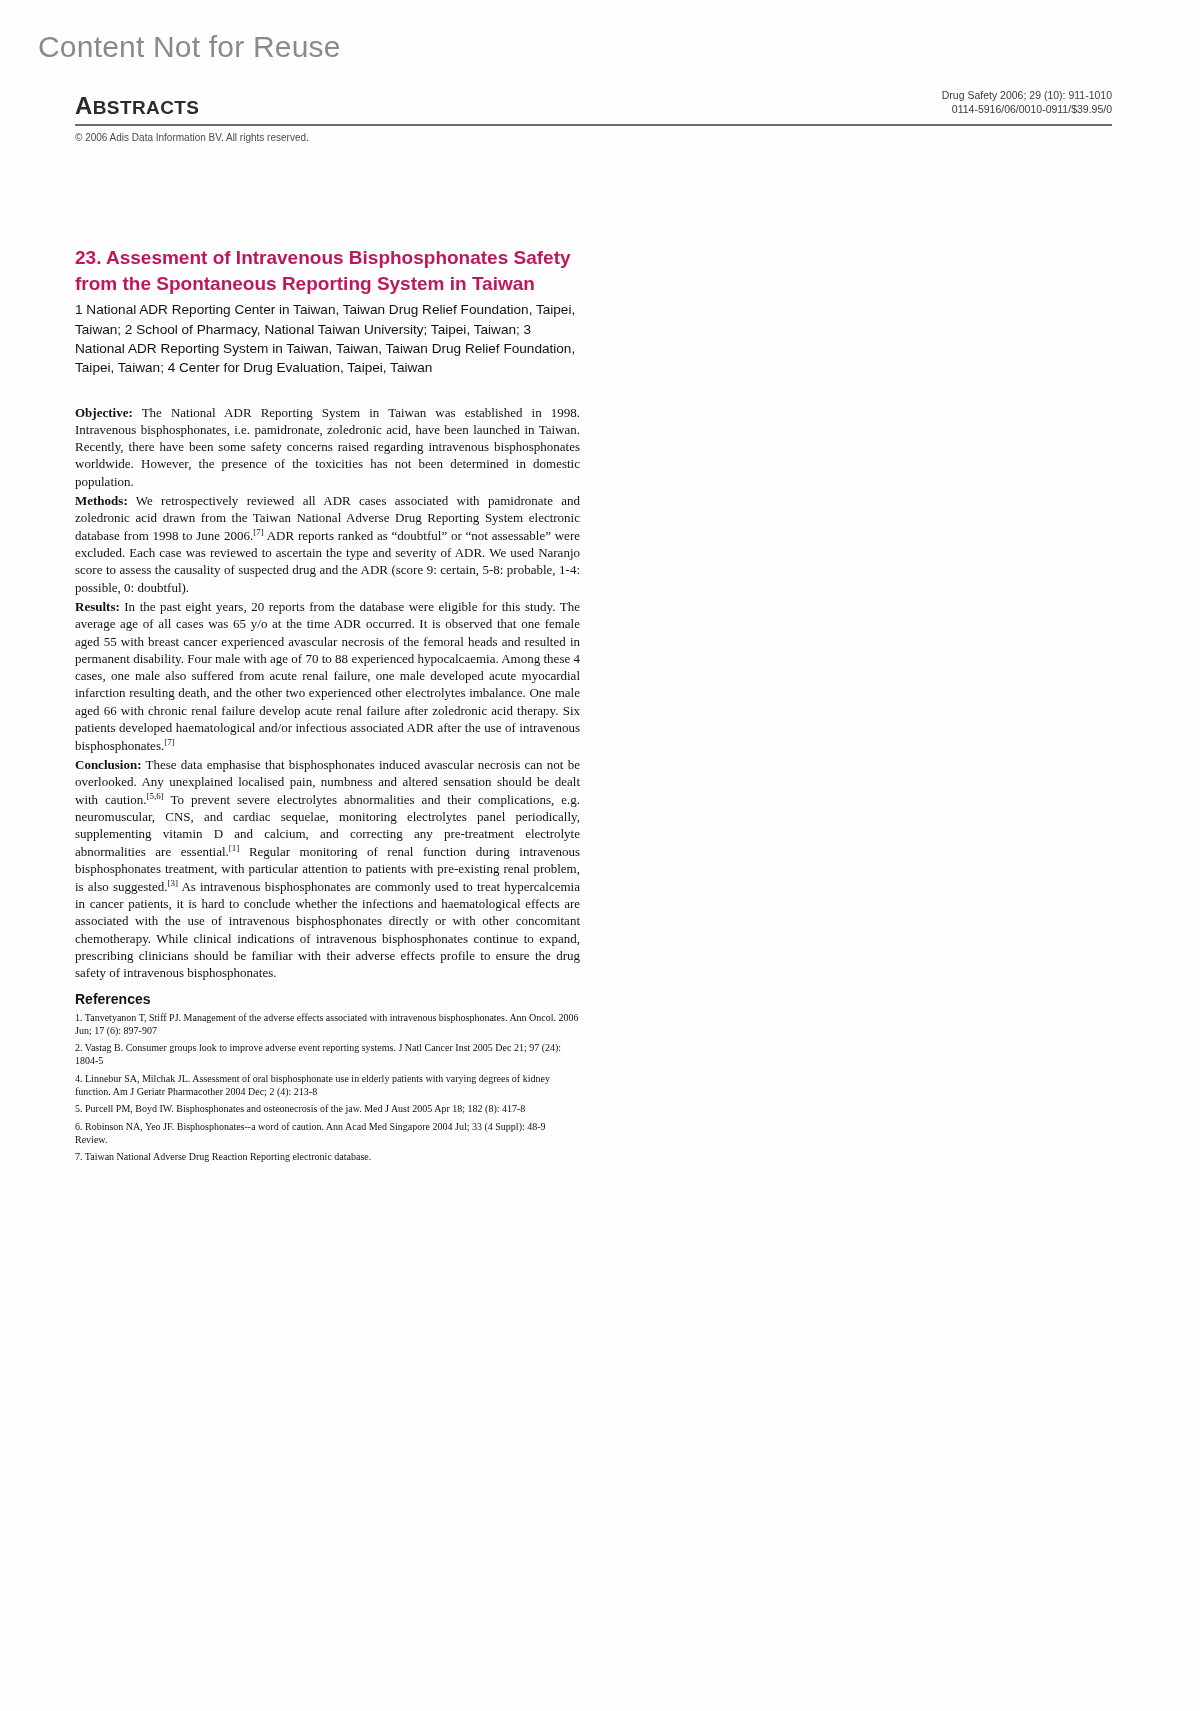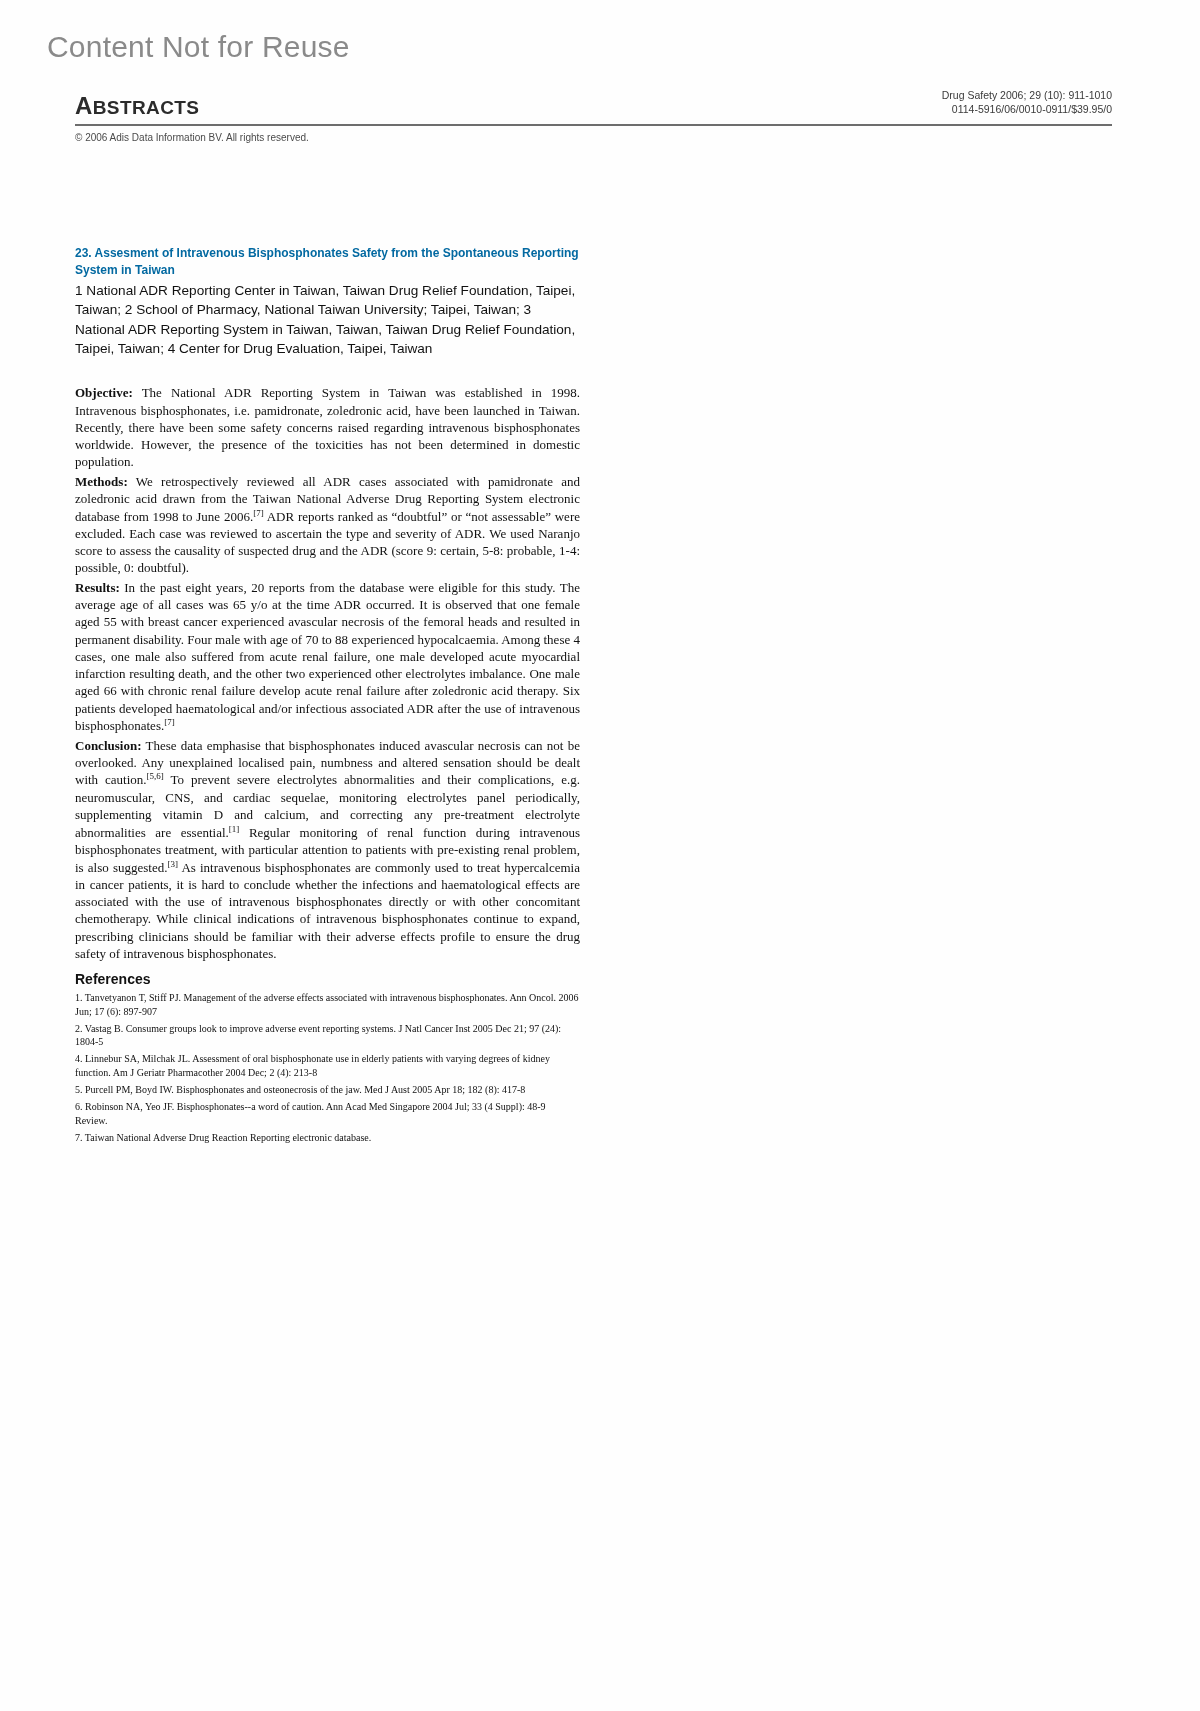--- a/index.html
+++ b/index.html
@@ -18,21 +18,21 @@
 
   .page {
     position: absolute;
     inset: 0;
     background: #fefefe;
   }
 
   
   .watermark {
     position: absolute;
-    left: 47px;
+    left: 38px;
     top: 30px;
     font-family: "Liberation Sans", sans-serif;
     font-size: 30px;
     color: #8a8a8a;
     letter-spacing: 0.2px;
     white-space: nowrap;
   }
 
   
   .masthead {
@@ -85,23 +85,23 @@
   .content {
     position: absolute;
     left: 75px;
     top: 245px;
     width: 505px;
   }
 
   .abs-title {
     font-family: "Liberation Sans", sans-serif;
     font-weight: bold;
-    font-size: 12px;
+    font-size: 19px;
     line-height: 1.38;
-    color: #0369a1;
+    color: #be185d;
     margin: 0 0 3px 0;
   }
   .abs-authors {
     font-family: "Liberation Sans", sans-serif;
     font-style: italic;
     font-size: 14px;
     color: #111;
     margin: 0 0 3px 0;
     line-height: 1.3;
   }

